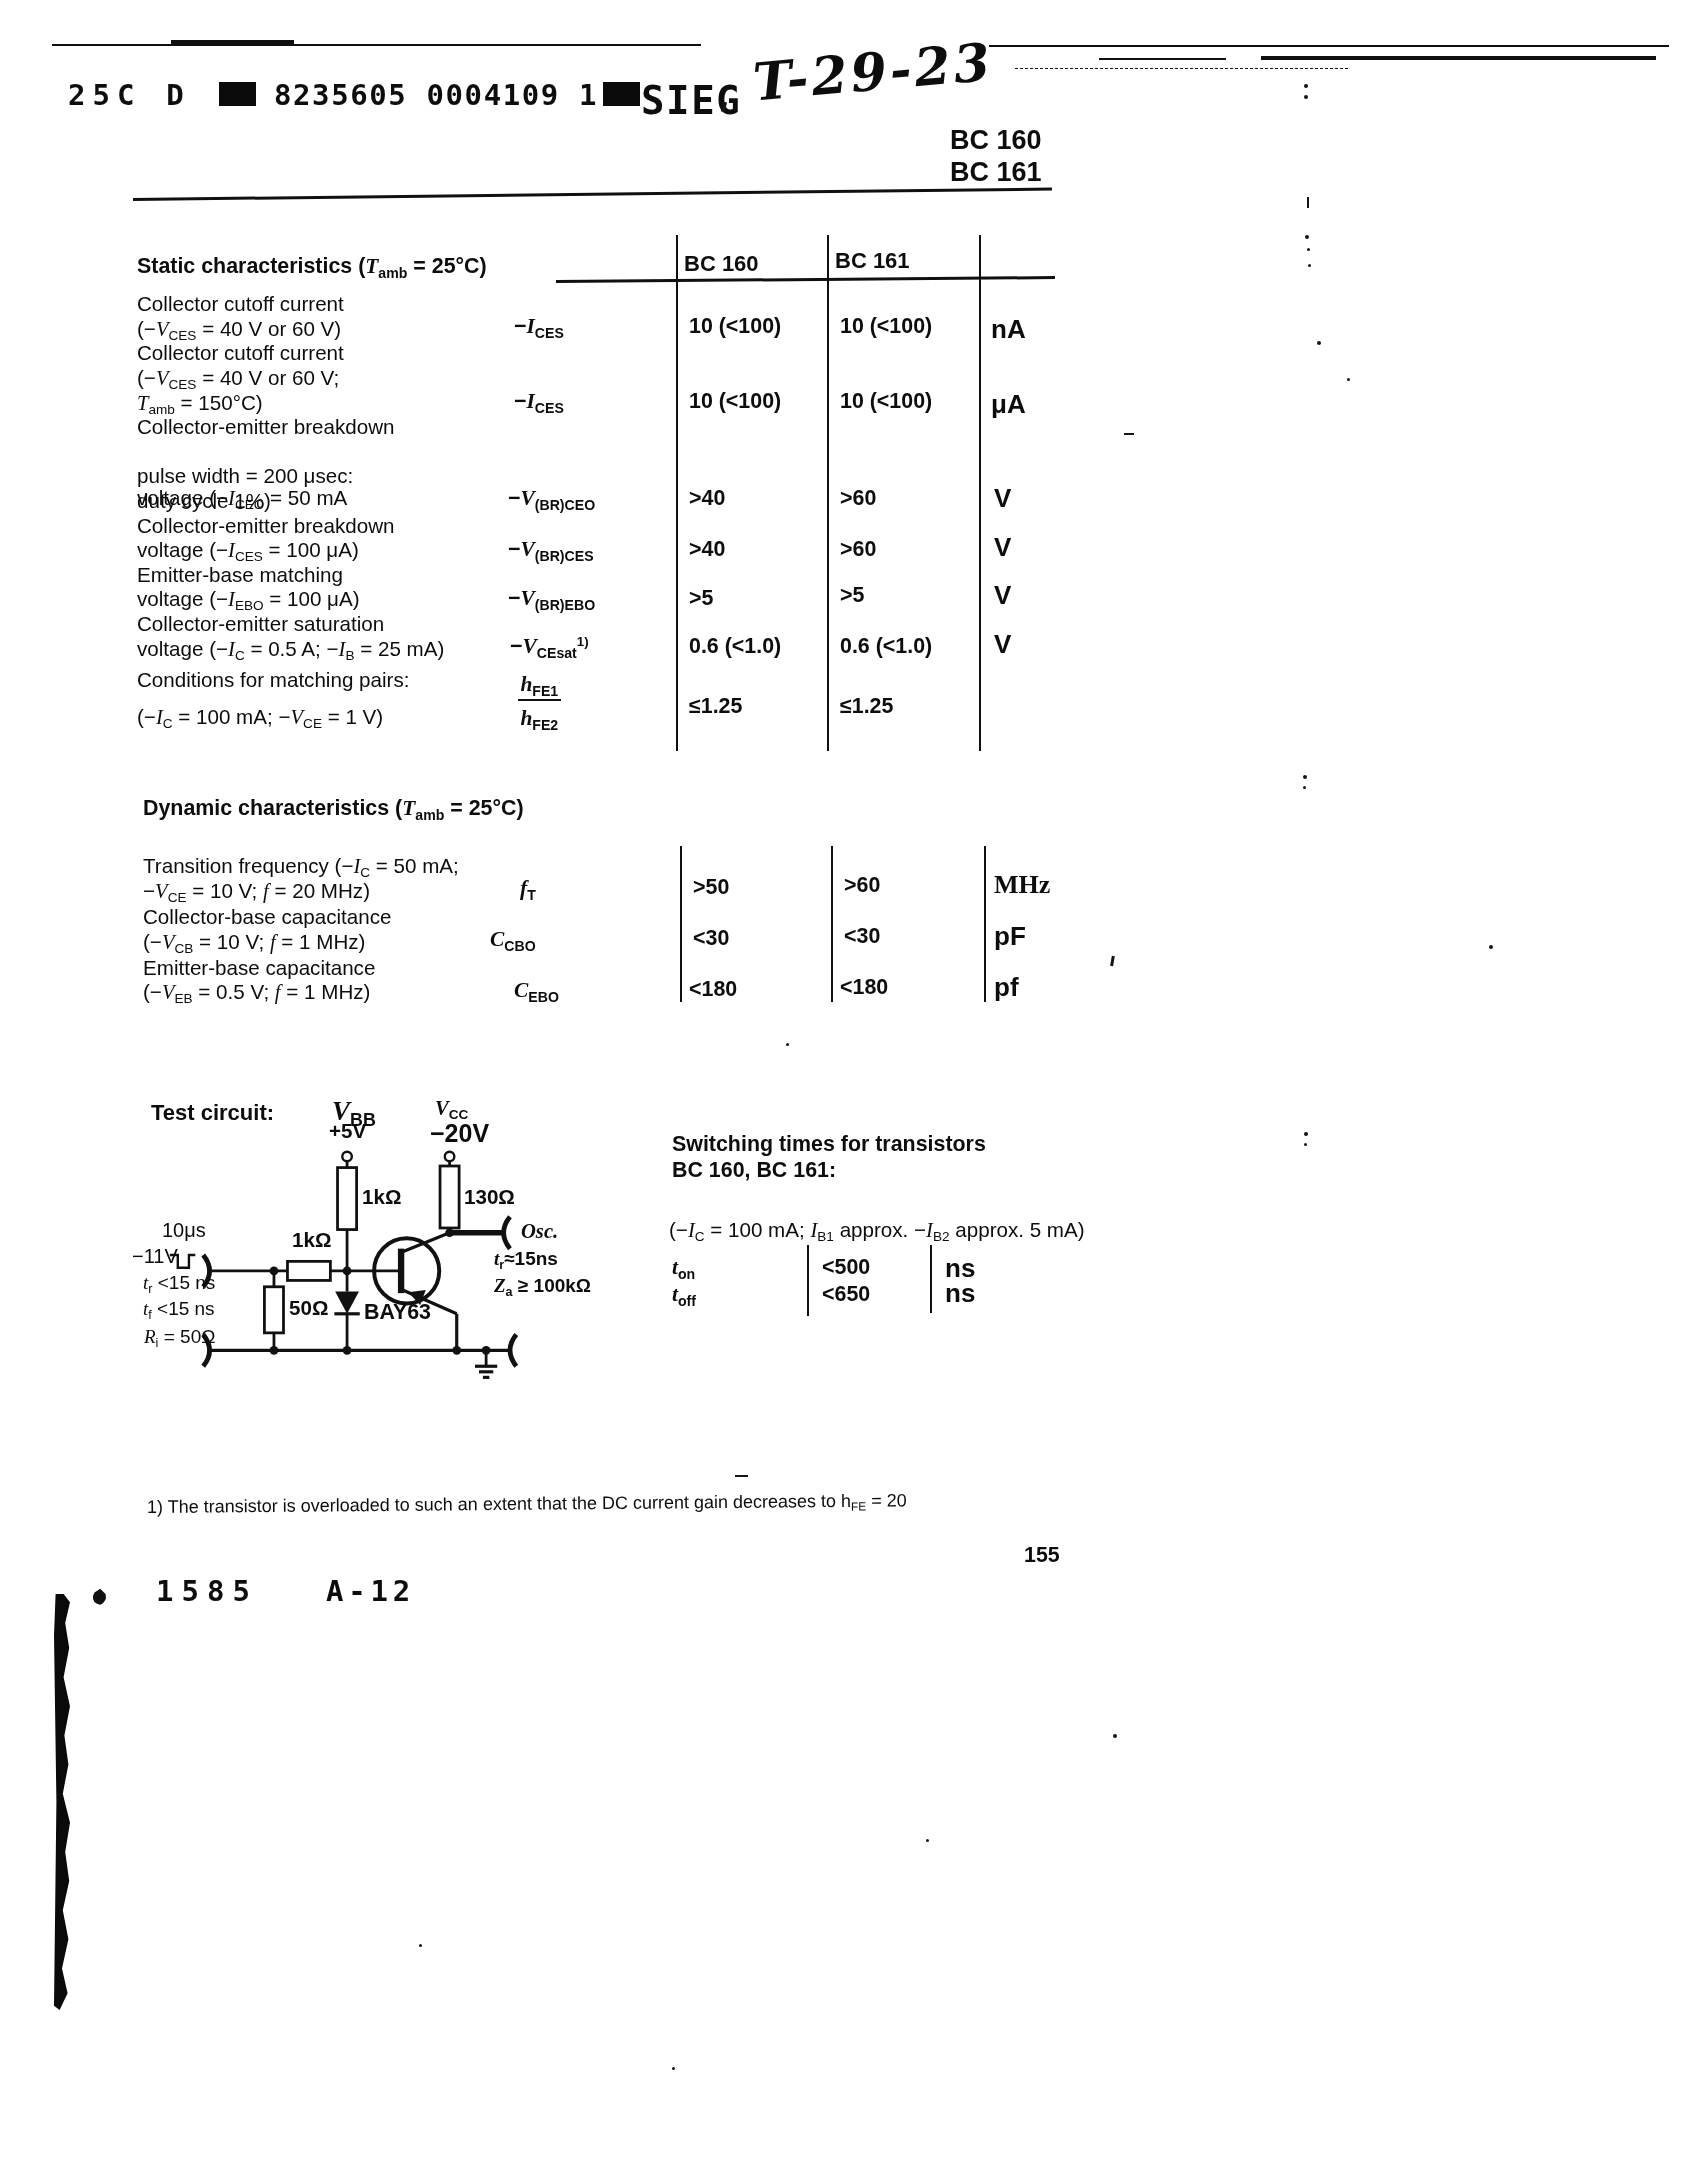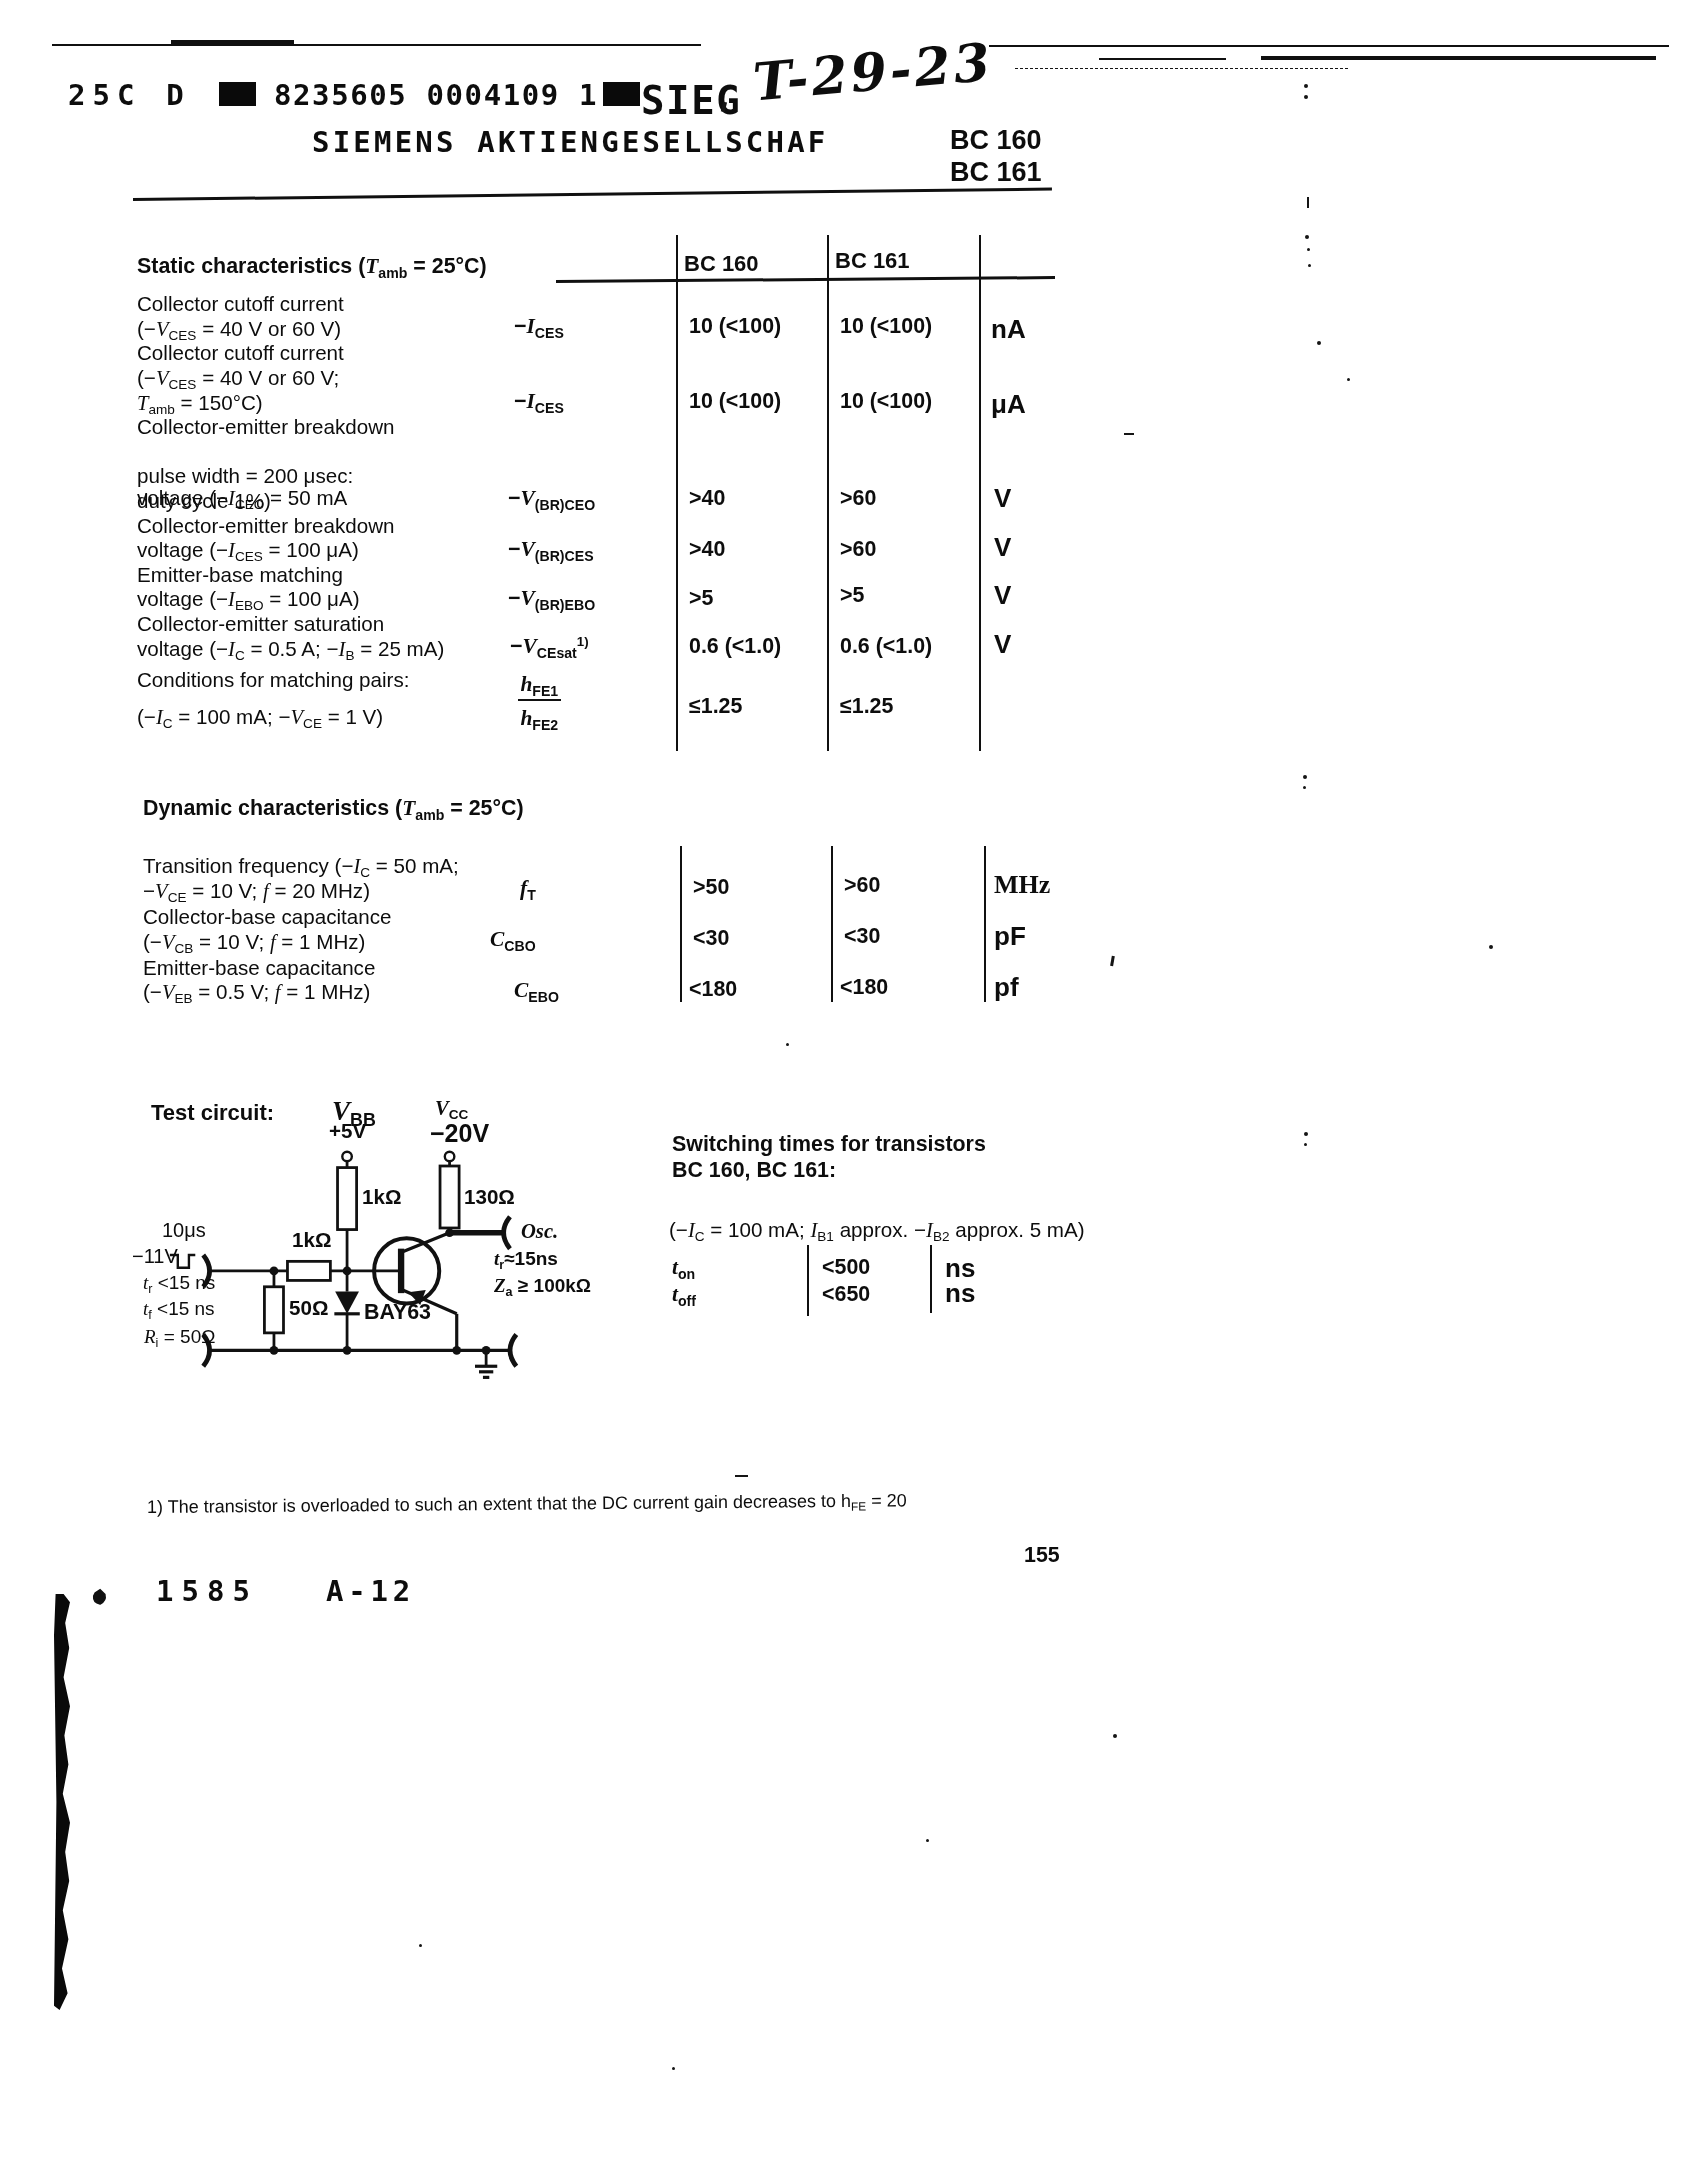--- a/index.html
+++ b/index.html
@@ -39,21 +39,20 @@
 
   <div class="t mono" style="left:68px;top:78px;font-size:29px;letter-spacing:7.1px;">25C D</div>
   <div class="sq" style="left:219px;top:82px;width:37px;height:24px;"></div>
   <div class="t mono" style="left:274px;top:78px;font-size:29px;letter-spacing:1.6px;">8235605 0004109 1</div>
   <div class="sq" style="left:603px;top:82px;width:37px;height:24px;"></div>
   <div class="t mono" style="left:641px;top:78px;font-size:39px;letter-spacing:1.6px;">SIEG</div>
   <div class="dash" style="left:722px;top:102px;width:4px;height:9.5px;transform:rotate(14deg);"></div>
 
   <div class="t hand" style="left:753px;top:41px;font-size:52px;transform:rotate(-5deg);letter-spacing:3.2px;">T-29-23</div>
 
-  <div class="t mono" style="left:312px;top:125px;font-size:29px;letter-spacing:3.2px;">SIEMENS AKTIENGESELLSCHAF</div>
   <div class="t b" style="left:950px;top:125px;font-size:27px;">BC 160</div>
   <div class="t b" style="left:950px;top:157px;font-size:27px;">BC 161</div>
   <div class="hline" style="left:133px;top:198px;width:919px;height:3.2px;transform:rotate(-0.65deg);transform-origin:left center;"></div>
 
   <div class="t b" style="left:137px;top:254px;font-size:21.4px;">Static characteristics (<i>T</i><sub>amb</sub> = 25°C)</div>
   <div class="t b" style="left:684px;top:251px;font-size:22px;">BC 160</div>
   <div class="t b" style="left:835px;top:248px;font-size:22px;">BC 161</div>
 
   <div class="vline" style="left:676px;top:235px;height:516px;"></div>
   <div class="vline" style="left:827px;top:235px;height:516px;"></div>

